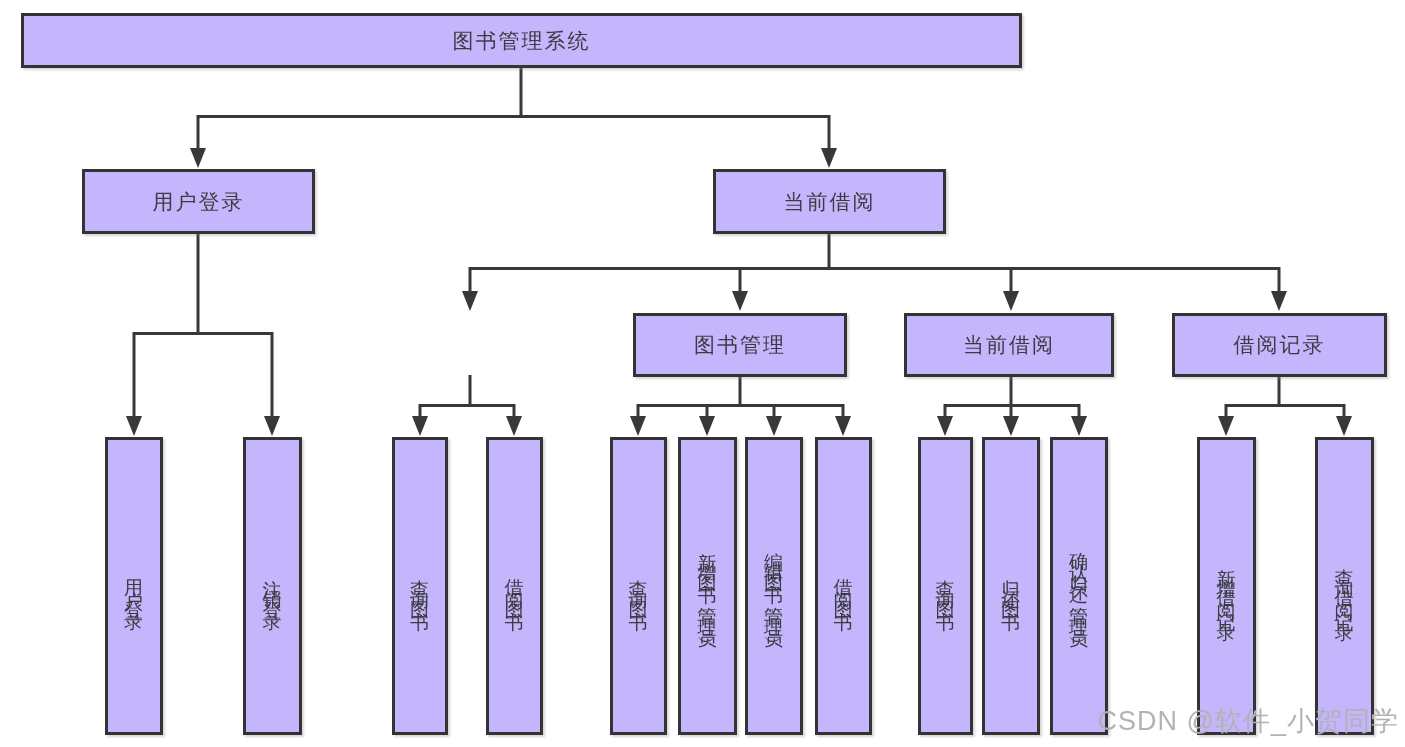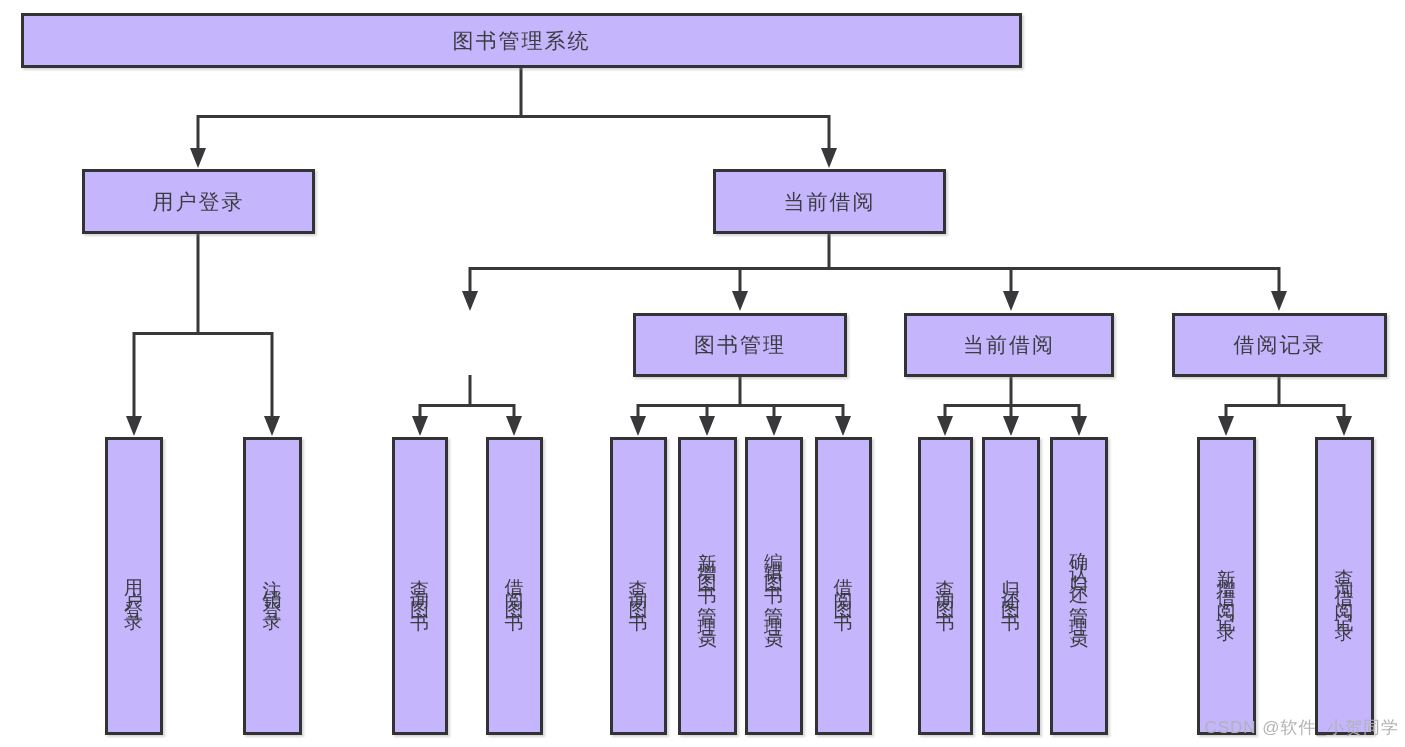--- a/index.html
+++ b/index.html
@@ -44,21 +44,21 @@
     writing-mode: vertical-rl;
     font-size: 19px;
     line-height: 1;
     letter-spacing: 11px;
     white-space: nowrap;
   }
   .watermark {
     position: absolute;
     right: 6px;
     bottom: 8px;
-    font-size: 17px;
+    font-size: 27px;
     letter-spacing: 1px;
     color: var(--watermark);
     white-space: nowrap;
   }
 </style>
 </head>
 <body>
 
 <div class="canvas">
 

